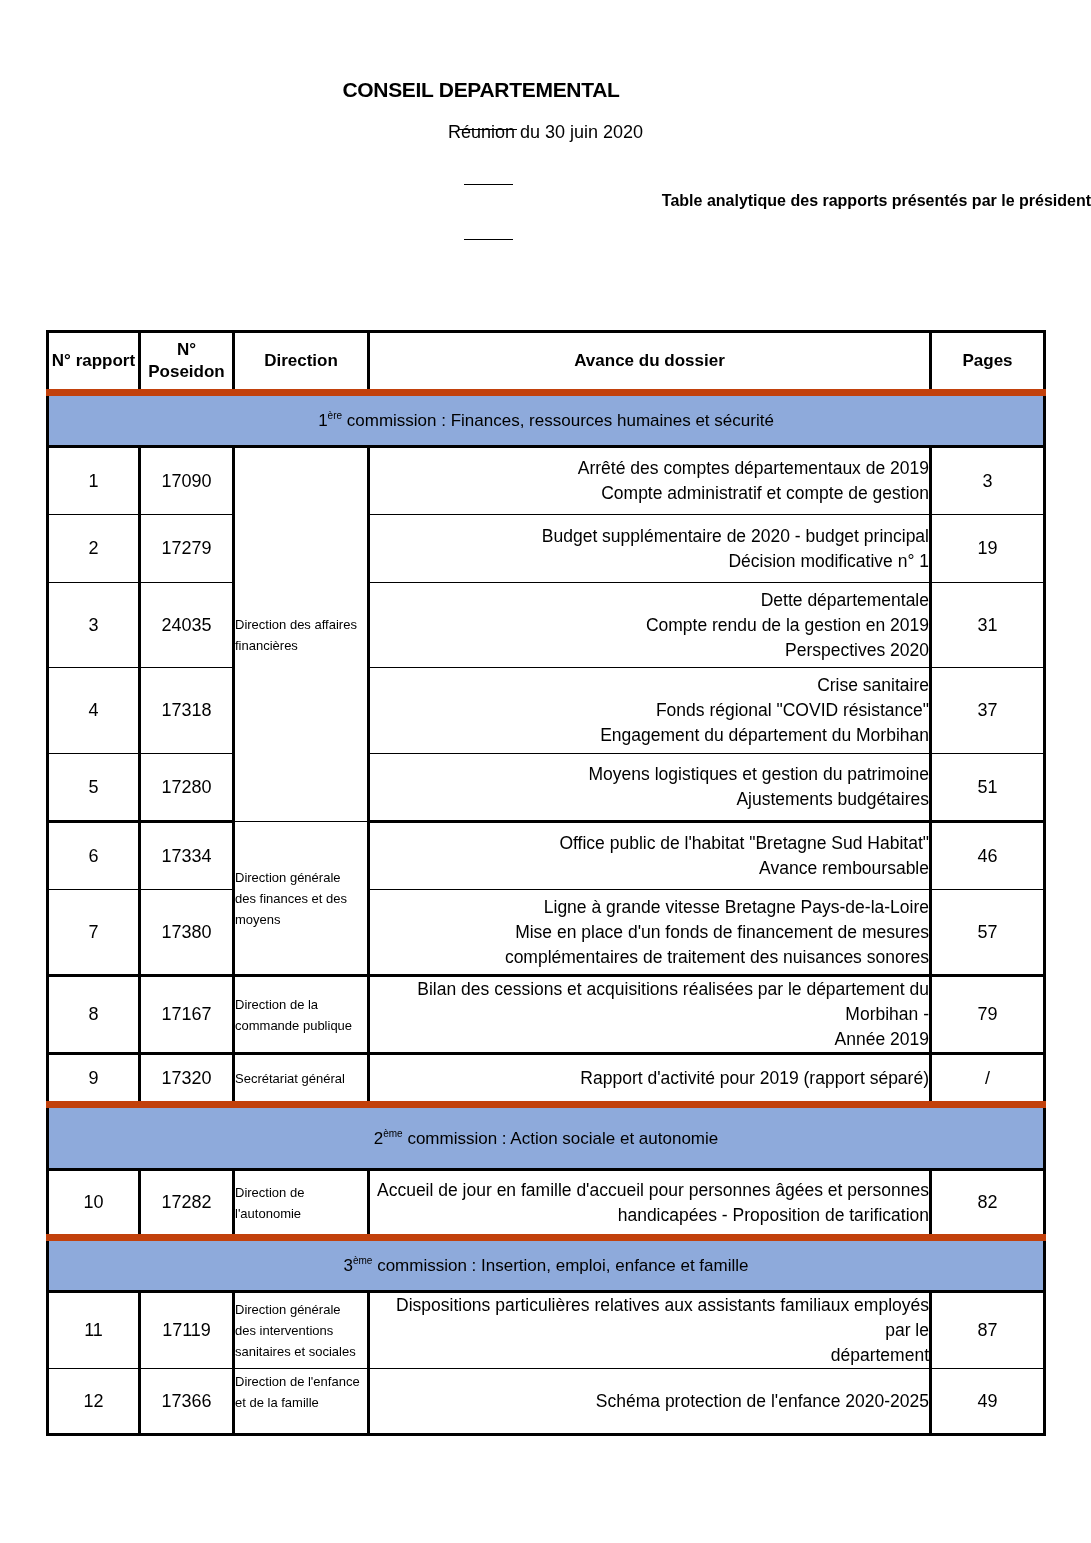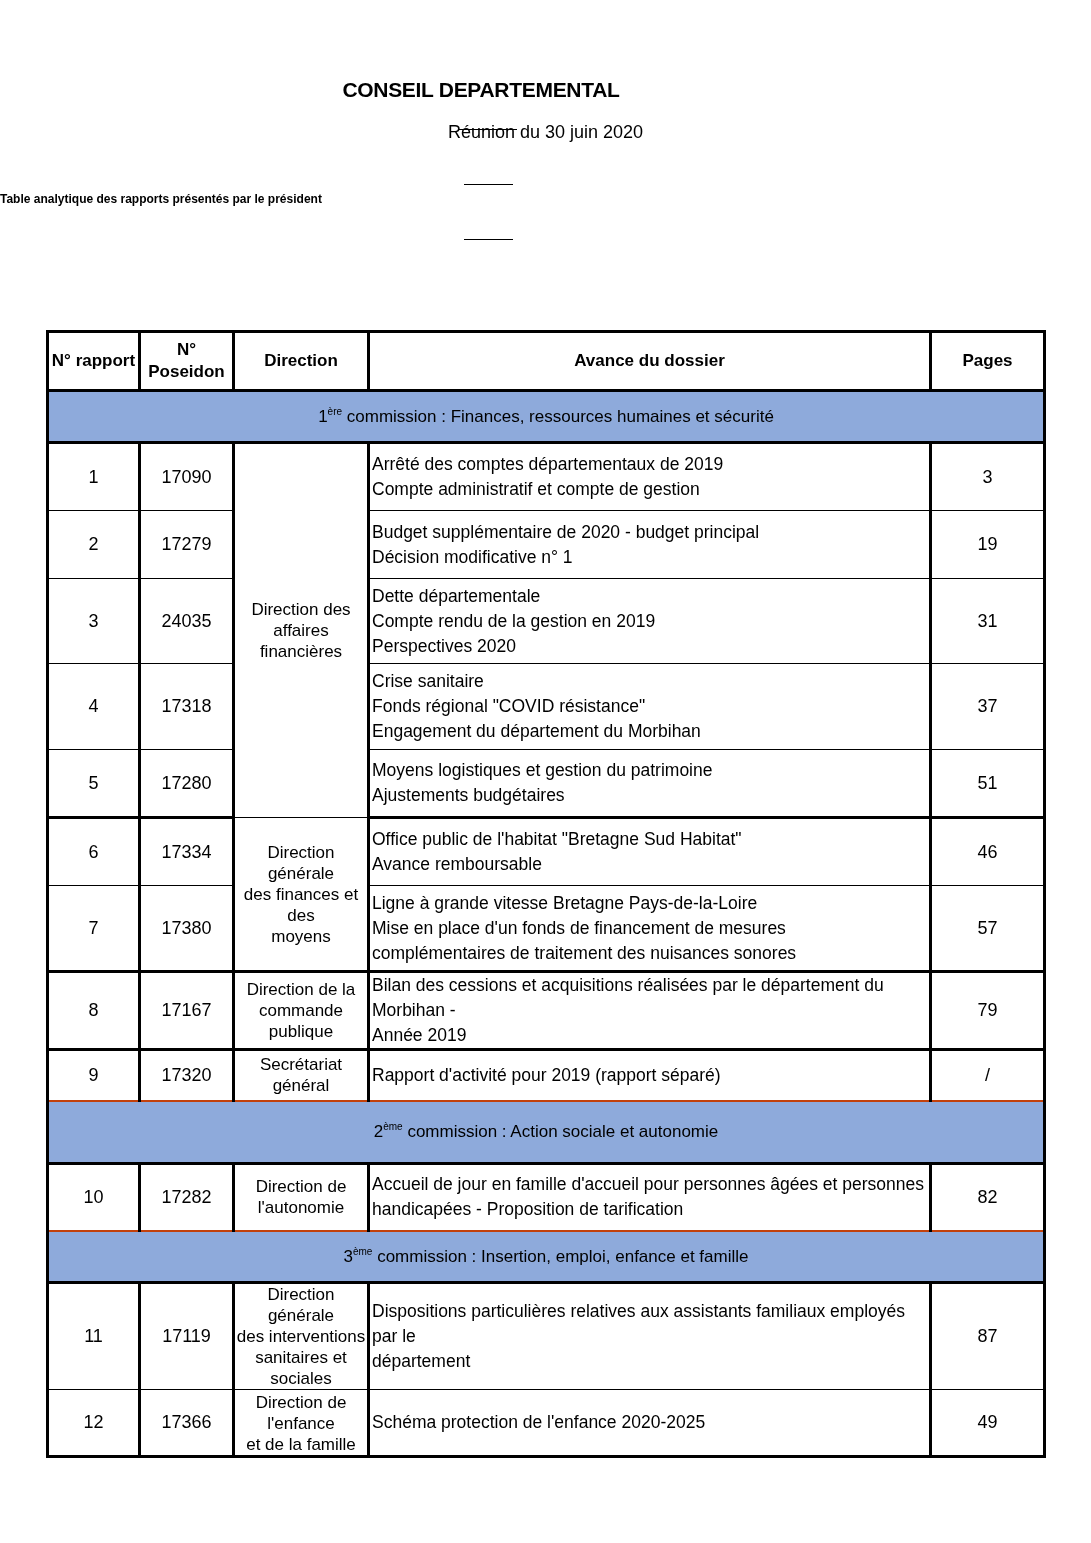--- a/index.html
+++ b/index.html
@@ -1,30 +1,30 @@
 <!DOCTYPE html>
 <html><head>
   <meta charset="utf-8">
   <style>
     html, body { margin: 0; padding: 0; background: #ffffff; }
     body { width: 1091px; height: 1543px; position: relative; font-family: "Liberation Sans", sans-serif; color: #000; }
     .title { position: absolute; top: 78px; left: 0; width: 962px; text-align: center; font-weight: bold; font-size: 21px; letter-spacing: -0.3px; }
     .rule { position: absolute; height: 1px; background: #000; }
     .meeting { position: absolute; top: 122px; left: 0; width: 1091px; text-align: center; font-size: 18px; }
-    .subtitle { position: absolute; top: 192px; left: 0; width: 1091px; text-align: left; font-weight: bold; font-size: 12px; }
+    .subtitle { position: absolute; top: 192px; left: 0; width: 1091px; text-align: right; font-weight: bold; font-size: 16px; }
     table.main { position: absolute; left: 46px; top: 330px; width: 997px; border-collapse: collapse; border: 3px solid #000; table-layout: fixed; }
     table.main td, table.main th { border: 1px solid #000; padding: 0; vertical-align: middle; }
     table.main th { font-weight: bold; font-size: 17px; text-align: center; height: 56px; border-bottom: 3px solid #000; }
     th.pages-h { font-size: 16px; }
     .vbold { border-left: 3px solid #000 !important; border-right: 3px solid #000 !important; }
     td.num { text-align: center; font-size: 18px; }
-    td.dir { text-align: center; font-size: 17px; line-height: 21px; }
-    td.titre { font-size: 17.5px; line-height: 25px; padding-left: 2px !important; text-align: left; margin-left: 44px; }
+    td.dir { font-size: 13px; line-height: 21px; }
+    td.titre { font-size: 17.5px; line-height: 25px; padding-left: 2px !important; text-align: right; margin-left: 44px; }
     td.pg { text-align: center; font-size: 18px; }
-    tr.comm td { background: #8eaadb; text-align: center; font-size: 17px; height: 49px; border-top: 2px solid #c2410c; border-bottom: 3px solid #000; }
+    tr.comm td { background: #8eaadb; text-align: center; font-size: 17px; height: 49px; border-top: 7px solid #c2410c; border-bottom: 3px solid #000; }
     tr.comm sup { font-size: 10px; }
     tr.thick-bottom td { border-bottom: 3px solid #000; }
   </style>
 </head>
 <body>
 
 <div>
   <div class="title">CONSEIL DEPARTEMENTAL</div>
   <div class="rule" style="left:459px; top:129px; width:58px;"></div>
   <div class="meeting">Réunion du 30 juin 2020</div>

